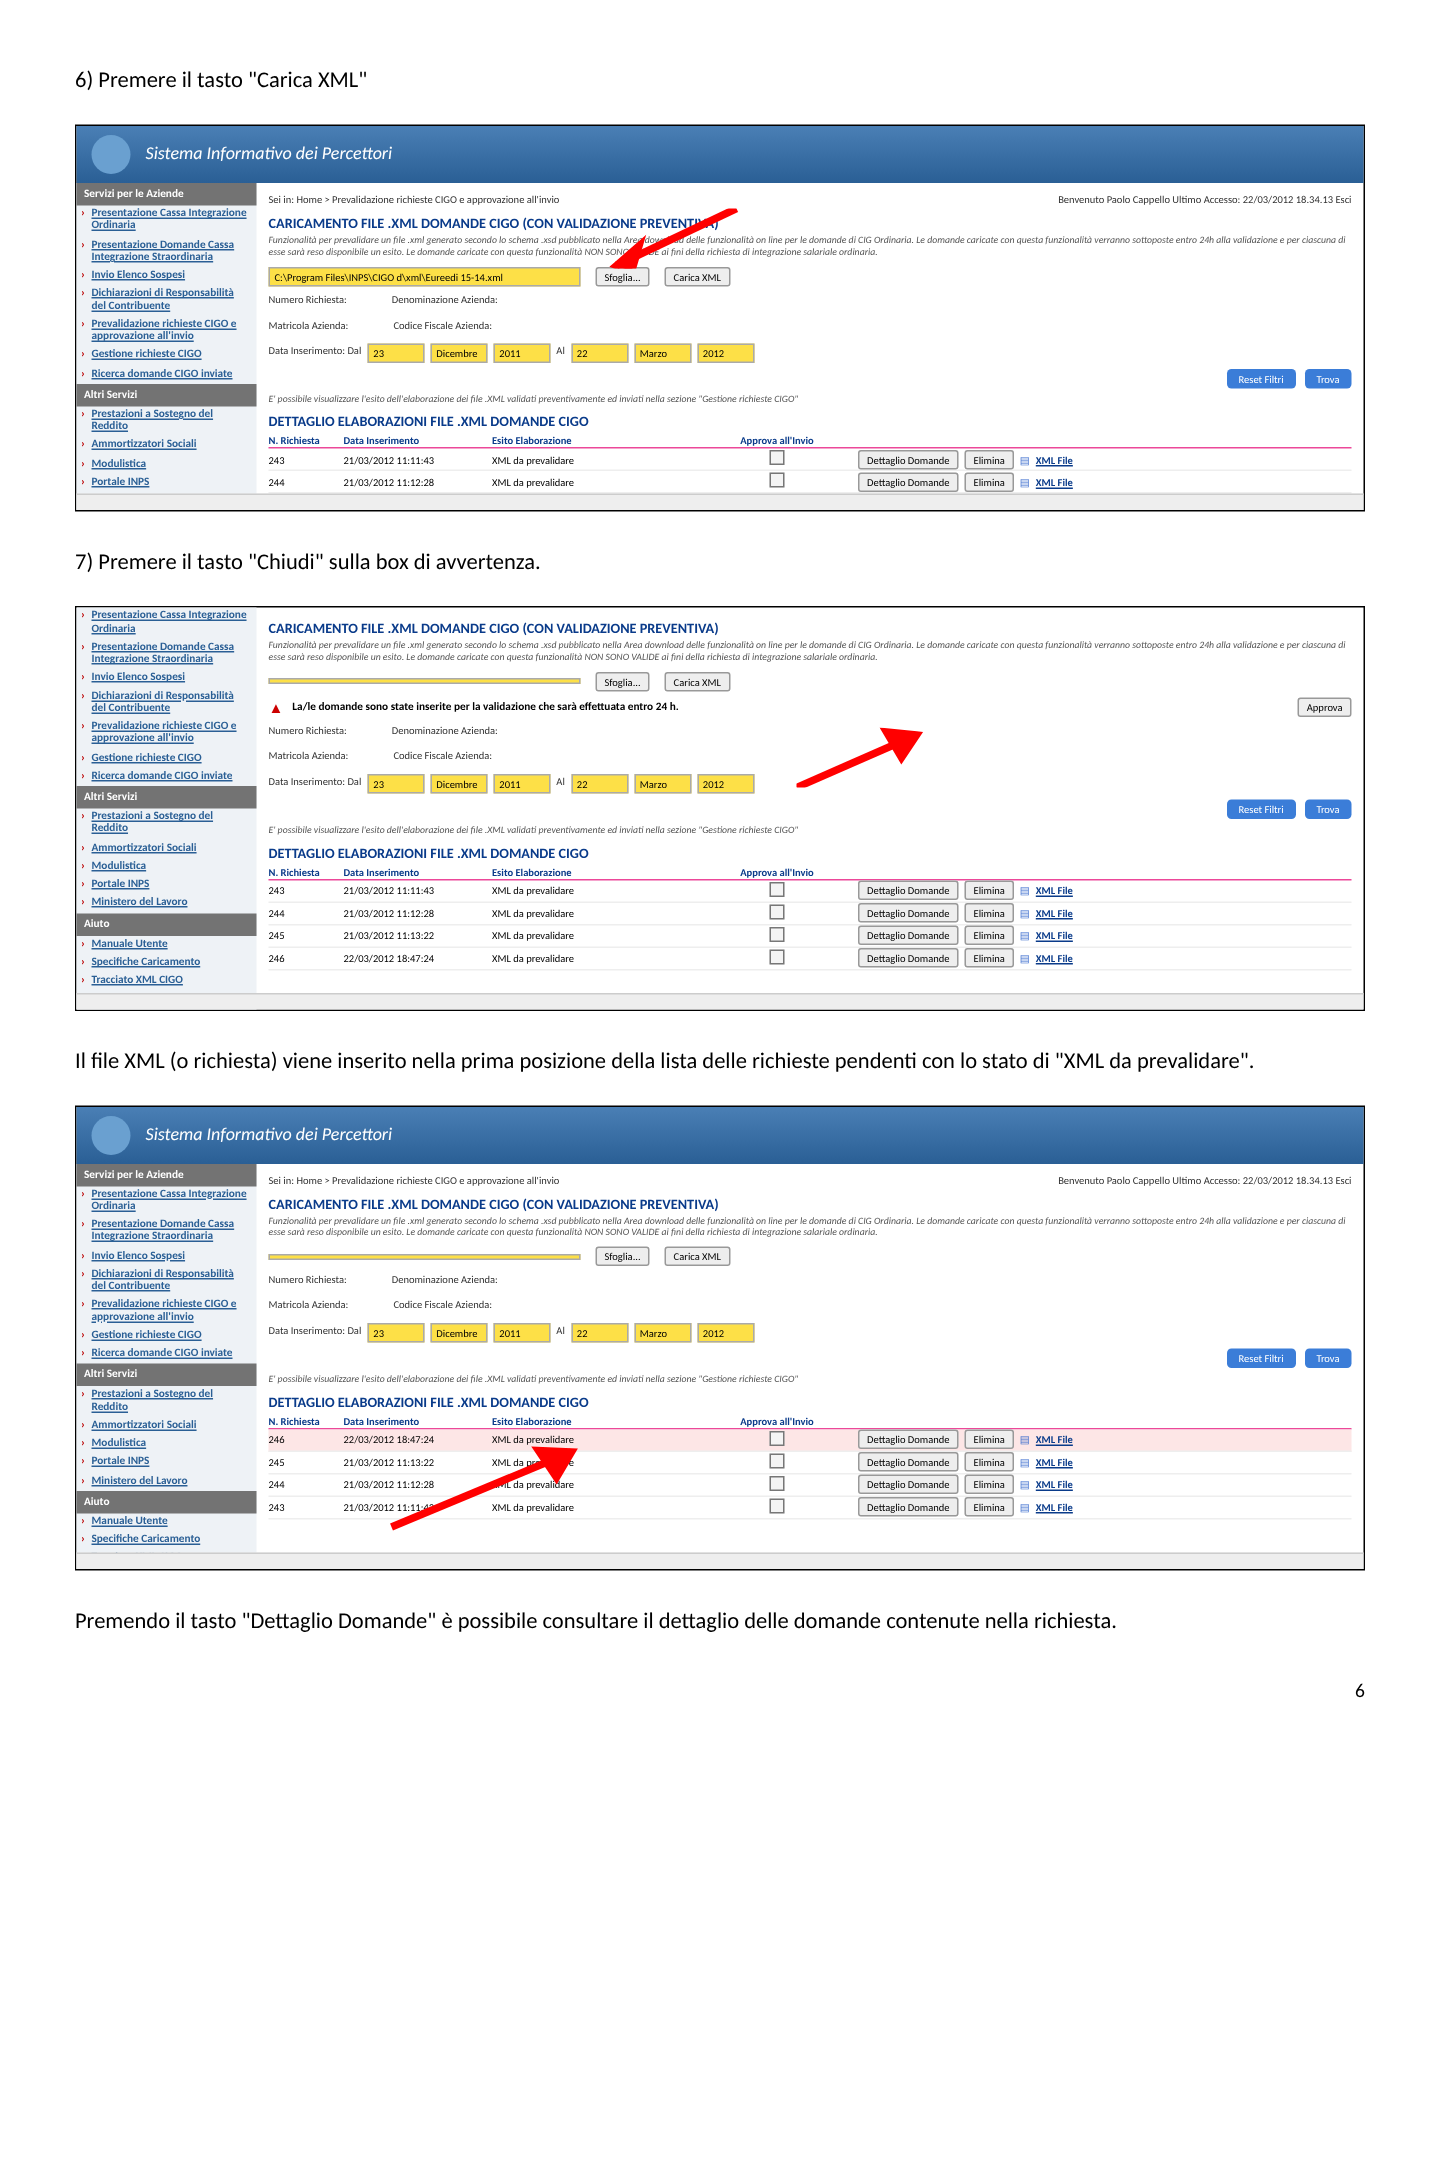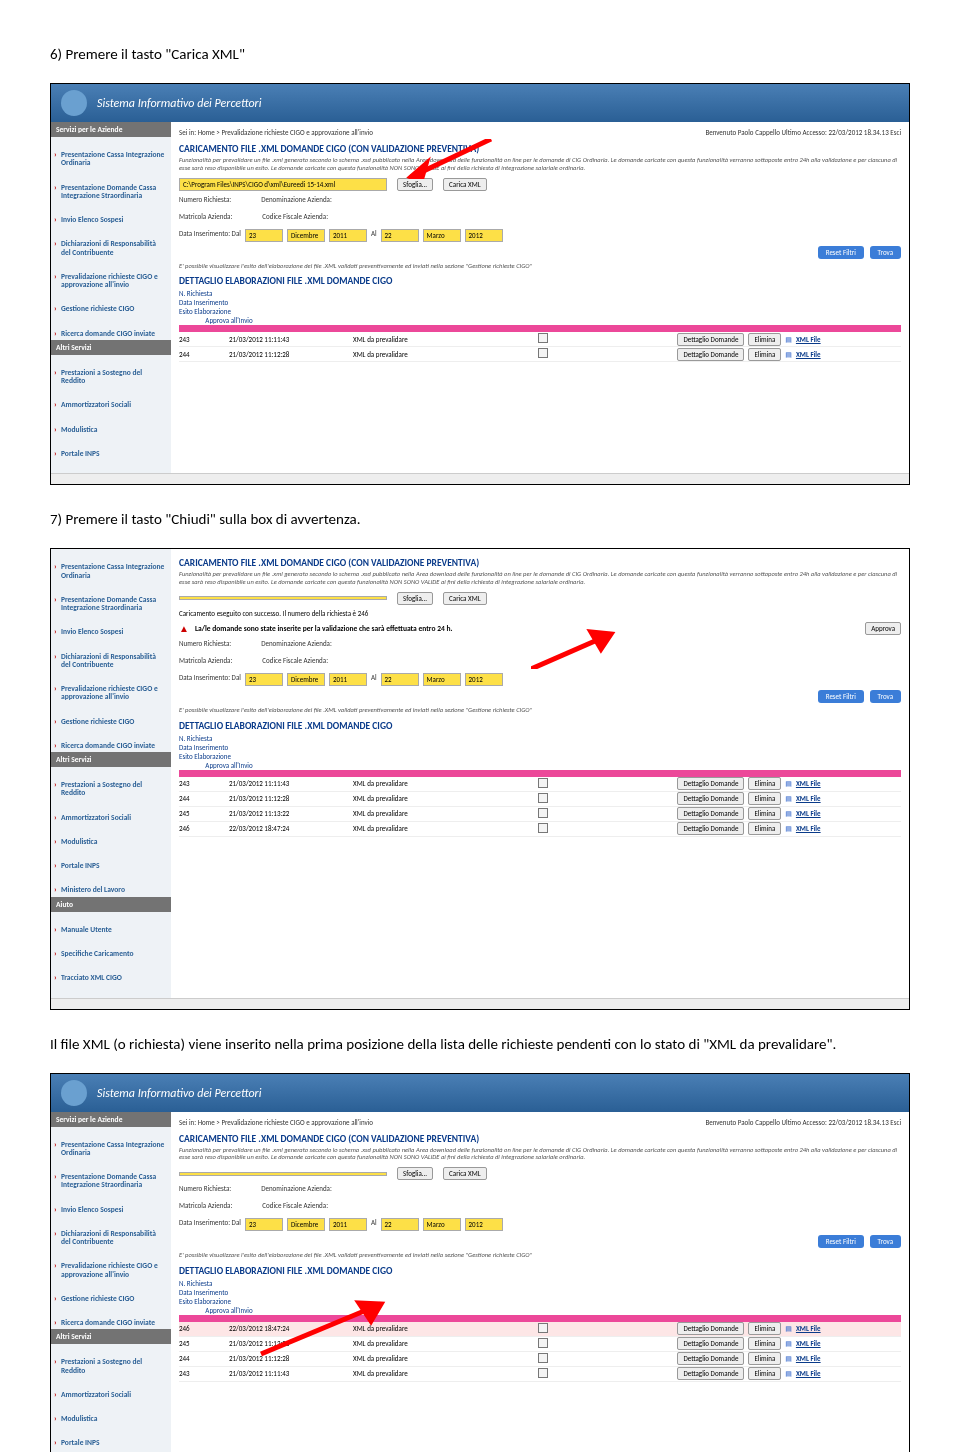--- a/index.html
+++ b/index.html
@@ -49,25 +49,26 @@
     background: #eef2f6;
     font-size: 7.5px;
   }
   .side-head {
     background: #737373;
     color: #fff;
     padding: 3px 5px;
     font-weight: bold;
   }
   .side-item {
-    padding: 14px 5px 2px 10px;
+    padding: 2px 5px 2px 10px;
     color: #2a5f95;
     font-weight: bold;
     position: relative;
     line-height: 1.1;
+    text-decoration: underline;
   }
   .side-item::before {
     content: "›";
     position: absolute;
     left: 3px;
     color: #b00;
   }
   .main {
     flex: 1;
     padding: 4px 8px;
@@ -133,38 +134,37 @@
     background: #3b7dd8;
     color: #fff;
     border-radius: 3px;
     padding: 2px 8px;
     font-size: 7px;
     display: inline-block;
     margin-left: 4px;
   }
   .table-head {
     display: flex;
-    border-bottom: 7px solid #ec4899;
-    font-size: 7px;
-    font-weight: normal;
+    border-bottom: 1px solid #ec4899;
+    font-size: 7px;
+    font-weight: bold;
     color: #0a3b8a;
-    flex-direction: column;
   }
   .tr {
     display: flex;
     font-size: 7px;
     border-bottom: 1px solid #eee;
     align-items: center;
     padding: 1px 0;
   }
   .tc-num { width: 50px; }
-  .tc-date { width: 124px; }
+  .tc-date { width: 99px; }
   .tc-esito { width: 140px; }
   .tc-approva { width: 100px; text-align: center; }
-  .tc-actions { flex: 1; text-align: center; }
+  .tc-actions { flex: 1; text-align: left; }
   .tc-actions span {
     margin-left: 4px;
   }
   .xml-link {
     color: #0a3b8a;
     text-decoration: underline;
     font-weight: bold;
   }
   .checkbox {
     width: 8px;
@@ -353,21 +353,20 @@
         </div>
     </div>
     <div class="main">
       <div class="section-title">CARICAMENTO FILE .XML DOMANDE CIGO (CON VALIDAZIONE PREVENTIVA)</div>
       <div class="desc">Funzionalità per prevalidare un file .xml generato secondo lo schema .xsd pubblicato nella Area download delle funzionalità on line per le domande di CIG Ordinaria. Le domande caricate con questa funzionalità verranno sottoposte entro 24h alla validazione e per ciascuna di esse sarà reso disponibile un esito. Le domande caricate con questa funzionalità NON SONO VALIDE ai fini della richiesta di integrazione salariale ordinaria.</div>
       <div class="form-row">
         <span class="input-box" style="min-width:200px"></span>
         <span class="btn-sm">Sfoglia...</span>
         <span class="btn-sm">Carica XML</span>
       </div>
-      <div style="font-size:7px;margin:4px 0">Caricamento eseguito con successo. Il numero della richiesta è 246</div>
       <div class="alert-row">
         <span class="alert-triangle">▲</span>
         <span style="font-weight:bold">La/le domande sono state inserite per la validazione che sarà effettuata entro 24 h.</span>
         <span style="flex:1"></span>
         <span class="btn-sm">Approva</span>
       </div>
       <div class="filter-grid">
         <div>
             <span class="label">Numero Richiesta:</span>
           </div>

